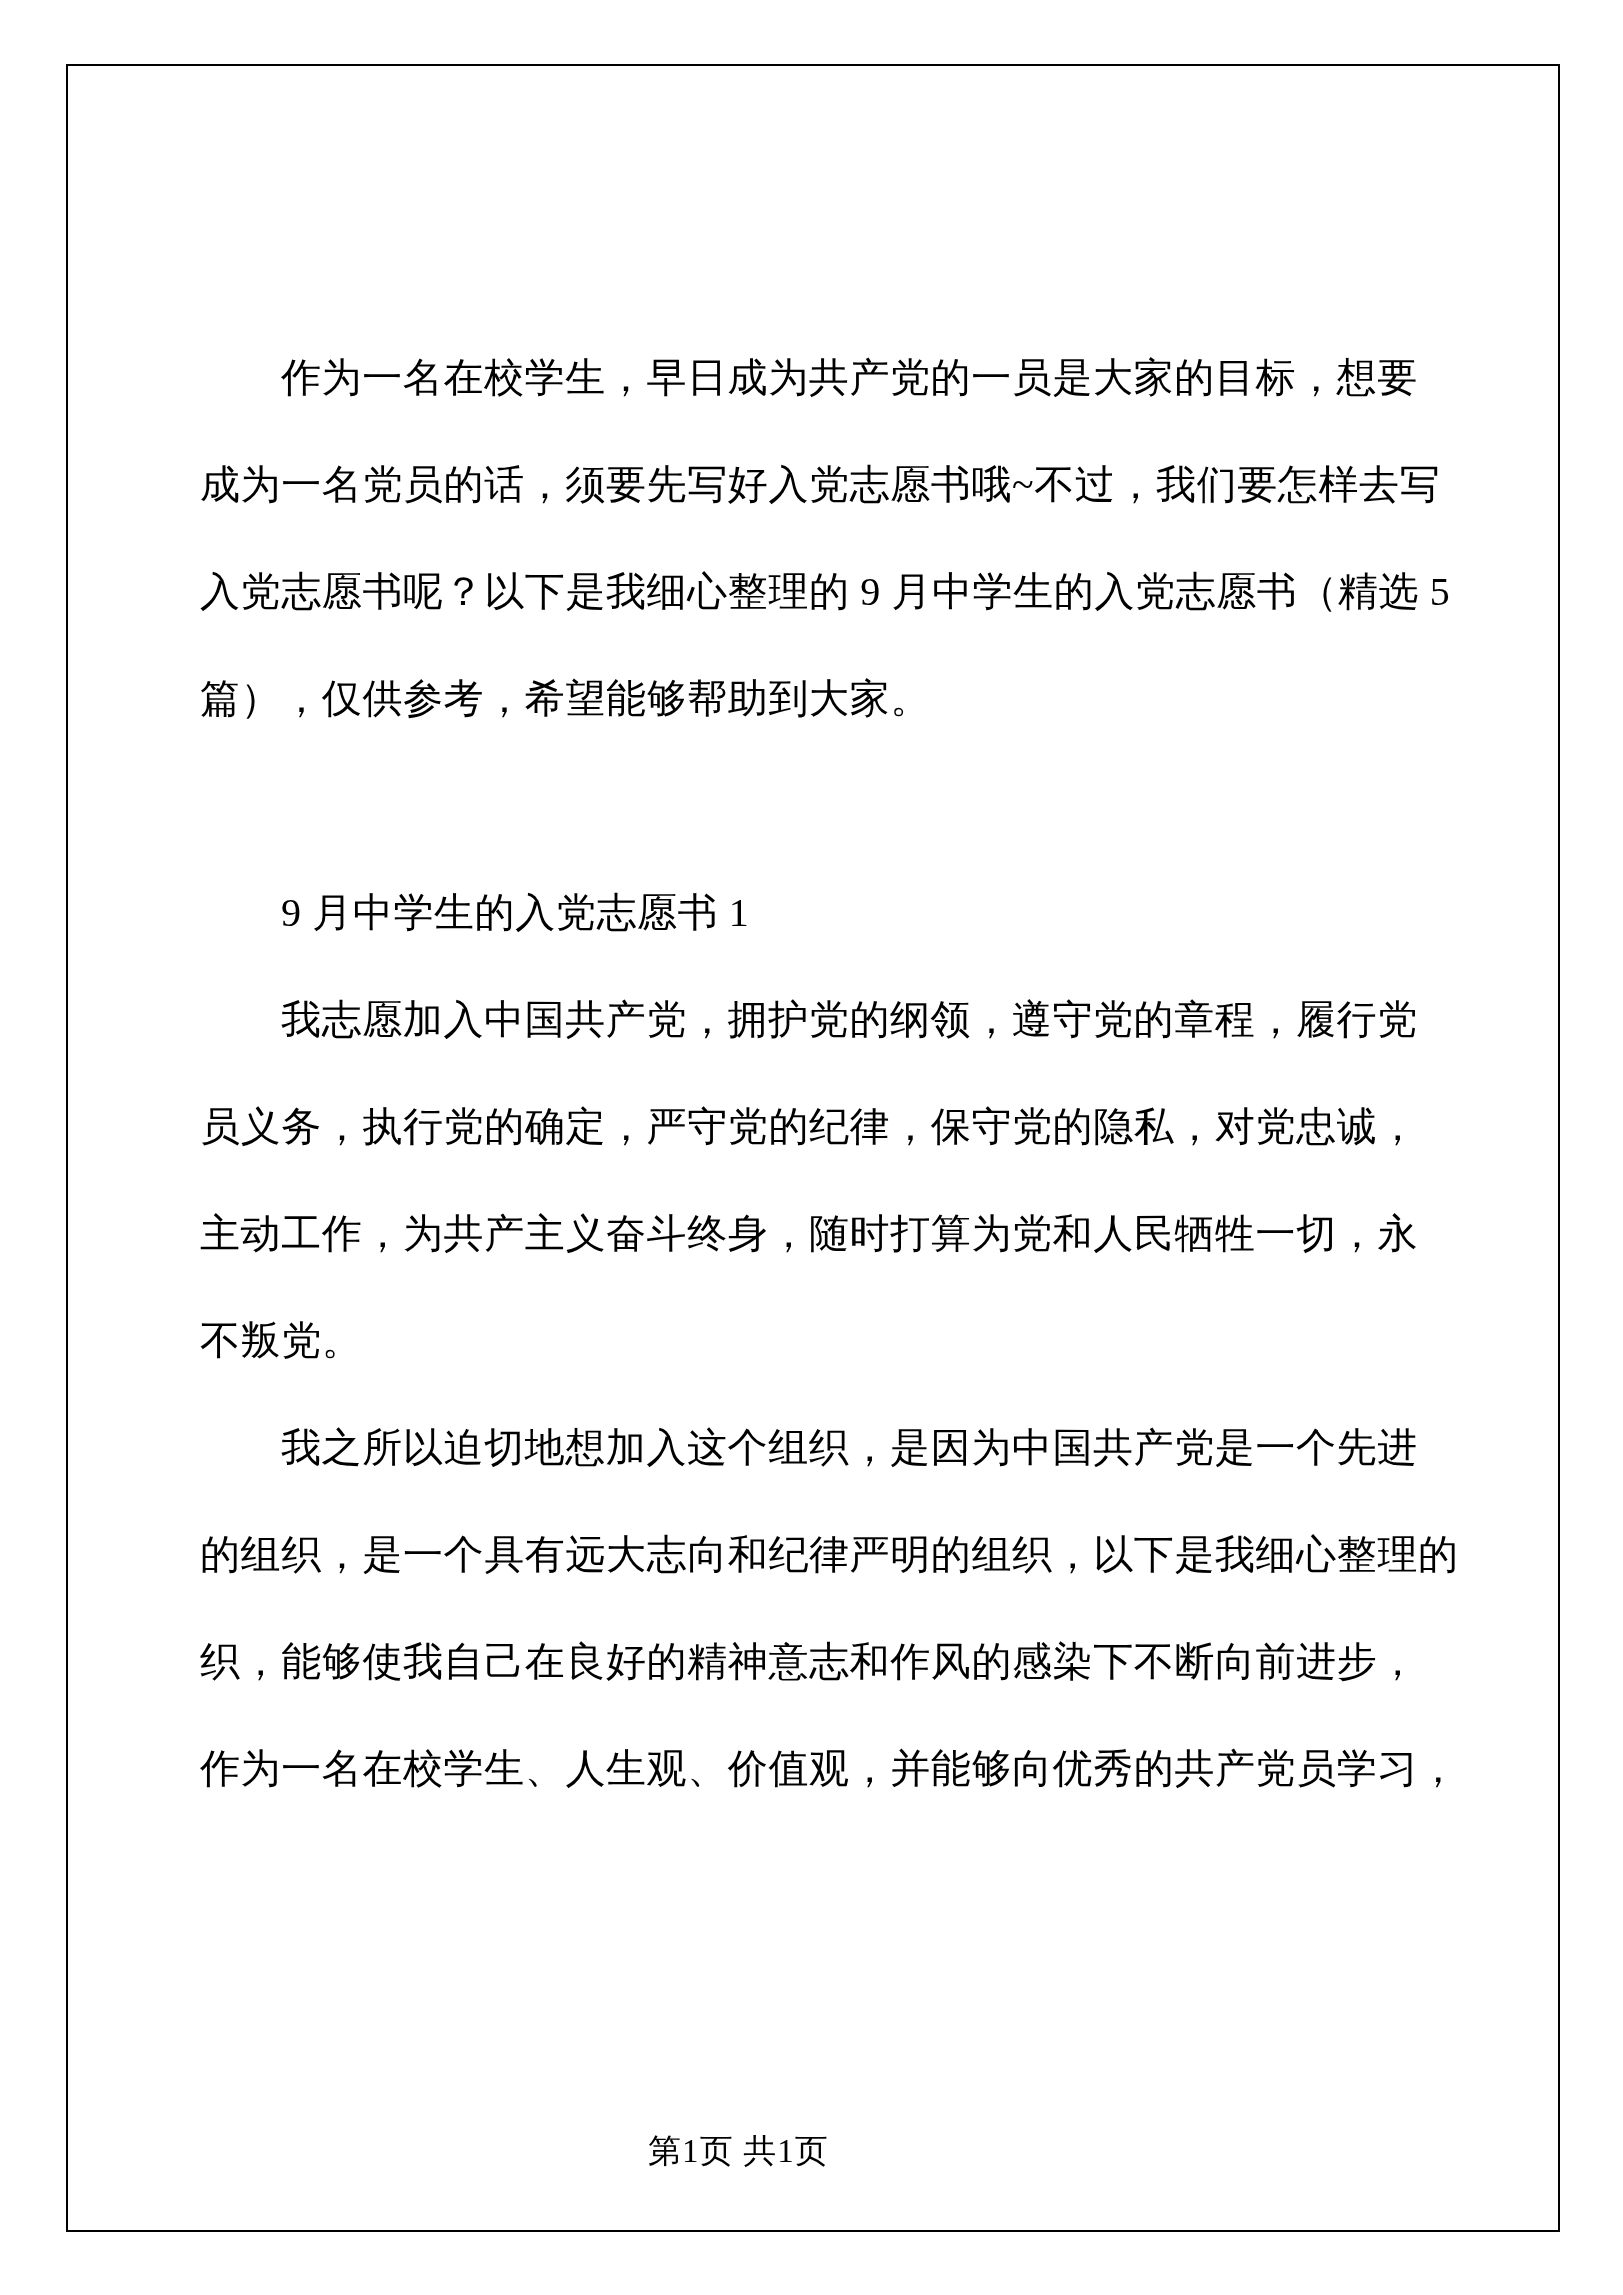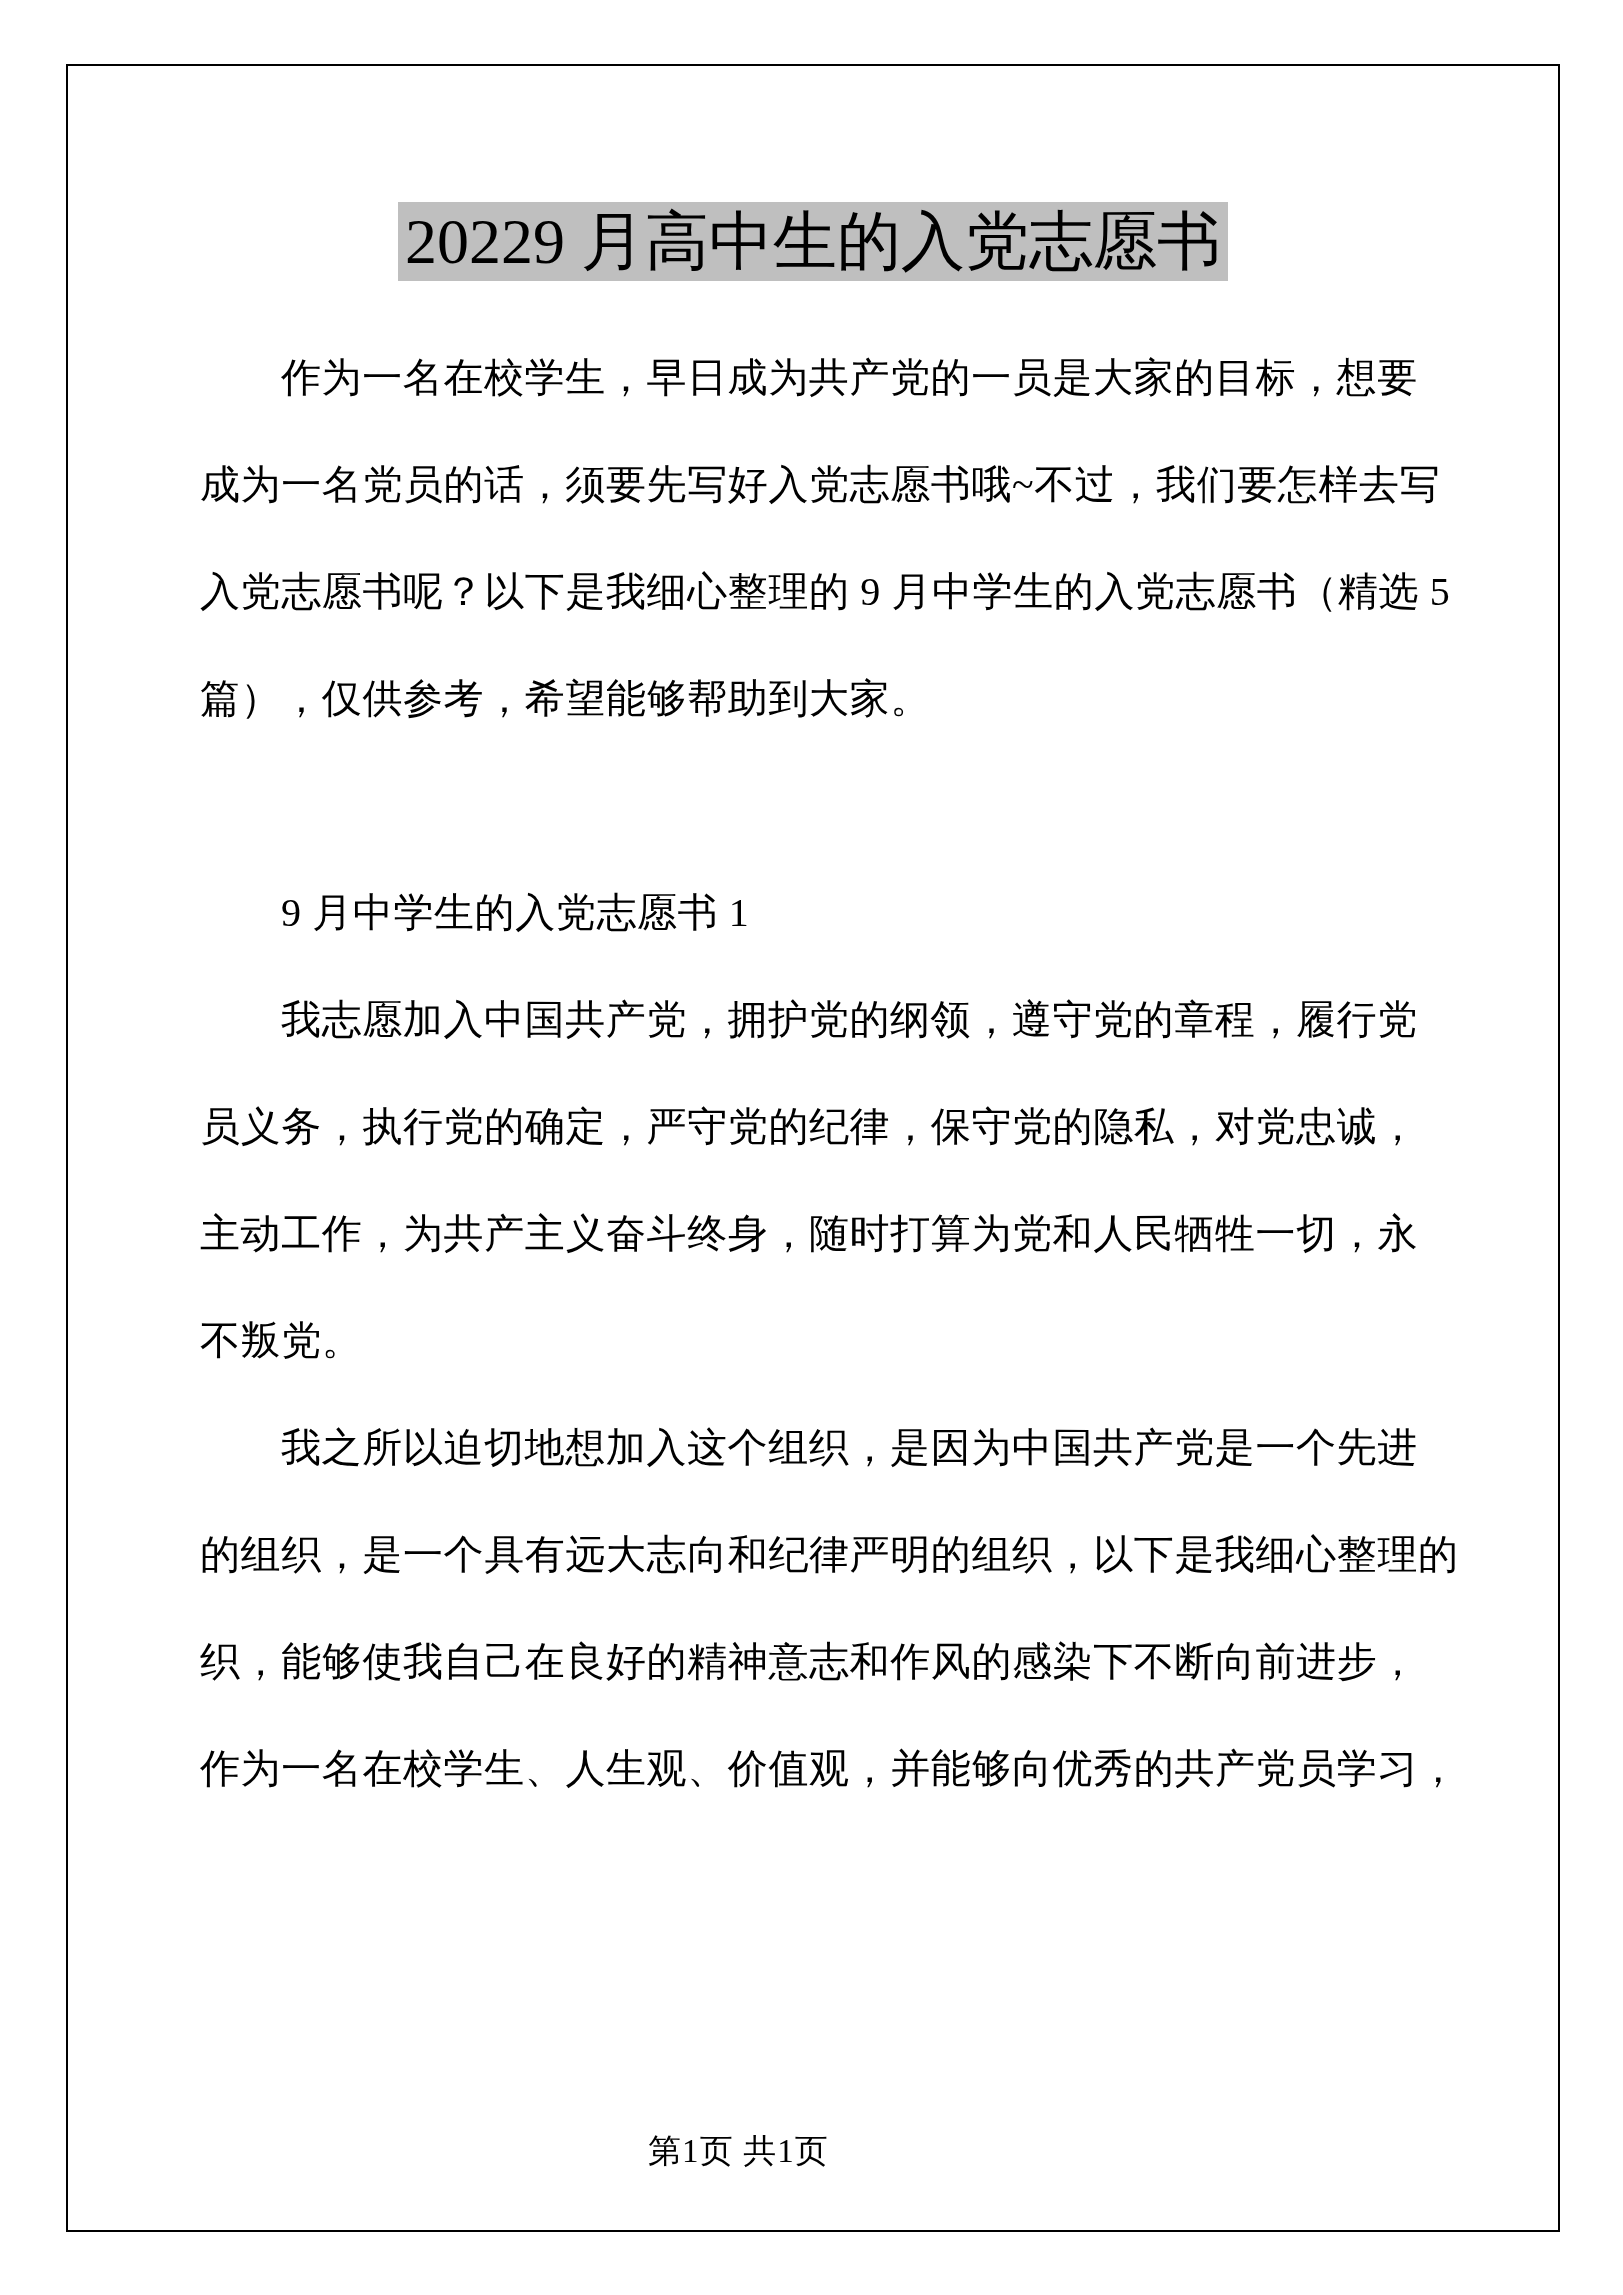--- a/index.html
+++ b/index.html
@@ -66,23 +66,20 @@
     line-height: 39px;
     letter-spacing: 1.1px;
   }
 </style>
 </head>
 <body>
 
 <div class="page">
   <div class="border-frame"></div>
 
-  <div class="title-row">
-    <span class="title-highlight" style="background: rgb(191, 191, 191);">20229 月高中生的入党志愿书</span>
-  </div>
 
   <div class="doc-body" id="doc-body">
       <div class="text-line indent">作为一名在校学生，早日成为共产党的一员是大家的目标，想要</div>
       <div class="text-line">成为一名党员的话，须要先写好入党志愿书哦~不过，我们要怎样去写</div>
       <div class="text-line">入党志愿书呢？以下是我细心整理的 9 月中学生的入党志愿书（精选 5</div>
       <div class="text-line">篇），仅供参考，希望能够帮助到大家。</div>
       <div class="text-line"></div>
       <div class="text-line indent">9 月中学生的入党志愿书 1</div>
       <div class="text-line indent">我志愿加入中国共产党，拥护党的纲领，遵守党的章程，履行党</div>
       <div class="text-line">员义务，执行党的确定，严守党的纪律，保守党的隐私，对党忠诚，</div>

